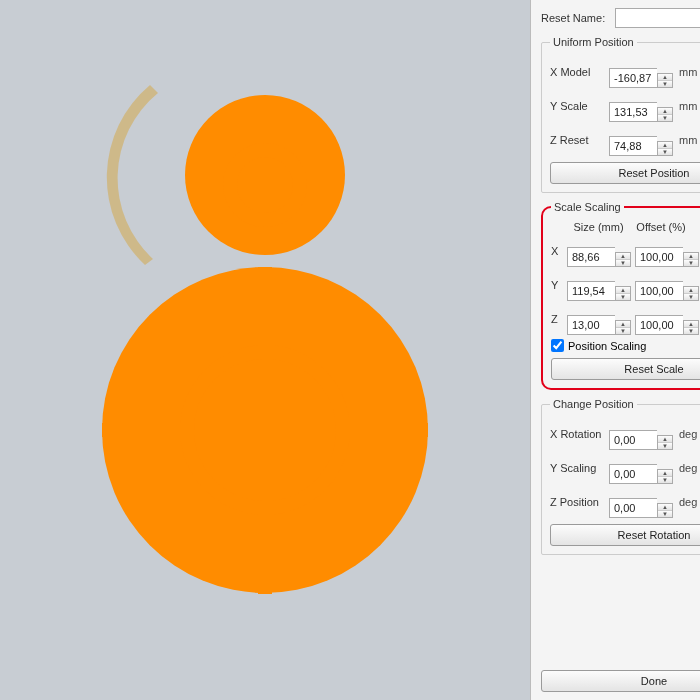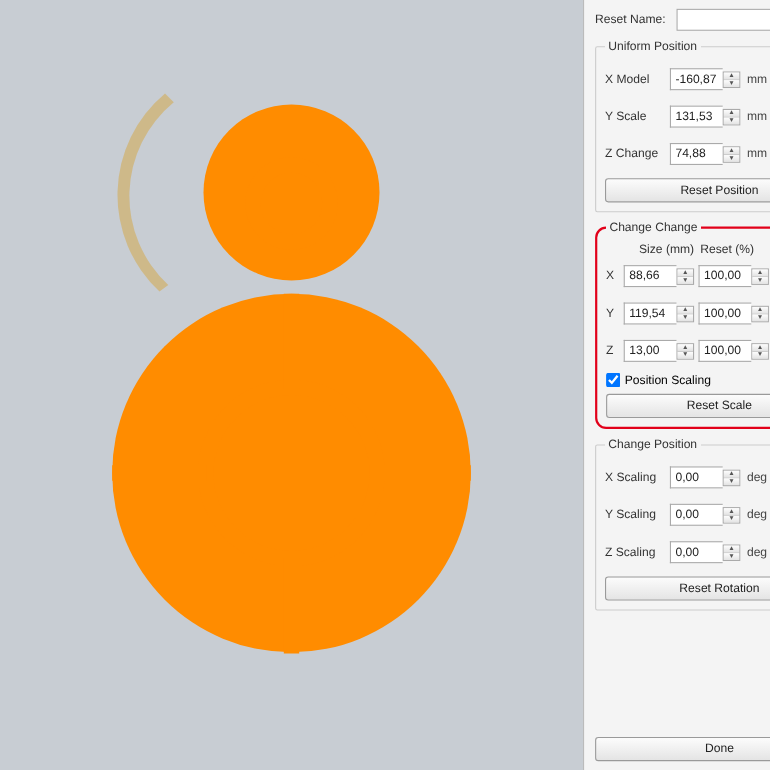--- a/index.html
+++ b/index.html
@@ -15,23 +15,23 @@
 .model{position:absolute;inset:0}
 .panel{flex:1;background:#f4f4f4;border-left:1px solid #bbb;padding:8px 10px 8px 10px;display:flex;flex-direction:column;gap:0}
 fieldset{border:1px solid #ccc;border-radius:2px;margin-bottom:8px;padding:6px 8px 8px 8px;background:#f4f4f4}
 fieldset.hl{border:2px solid #e2001a;border-radius:10px}
 legend{padding:0 3px;color:#333}
 .row{display:flex;align-items:center;gap:4px;margin:2px 0}
 .lbl{flex:0 0 55px;color:#333}
 .lbl2{flex:0 0 12px;color:#333}
 .hdr{display:flex;margin:2px 0 2px 0}
 .hdr .a{flex:0 0 15px}
-.hdr .b{flex:0 0 65px;text-align:right;color:#333}
+.hdr .b{flex:0 0 65px;text-align:center;color:#333}
 .hdr .c{flex:0 0 60px;text-align:center;color:#333}
-.spin{display:flex;align-items:center;height:32px}
+.spin{display:flex;align-items:flex-end;height:32px}
 .spin input{width:48px;height:20px;border:1px solid #aaa;border-right:none;padding:0 4px;text-align:left;background:#fff;color:#222}
 .spin .btns{display:flex;flex-direction:column;width:16px;border:1px solid #aaa}
 .spin .btns span{flex:1;display:flex;align-items:center;justify-content:center;font-size:6px;background:linear-gradient(#fdfdfd,#e3e3e3);color:#555;line-height:1;cursor:pointer}
 .spin .btns span:first-child{border-bottom:1px solid #ccc}
 .unit{color:#444;margin-left:2px}
 .btn{width:100%;height:22px;border:1px solid #9a9a9a;border-radius:3px;background:linear-gradient(#fcfcfc,#e4e4e4);color:#222;margin-top:4px;cursor:pointer}
 .chk{display:flex;align-items:center;gap:4px;margin:4px 0 2px 0}
 .chk input{width:13px;height:13px}
 .topfield{display:flex;align-items:center;gap:6px;margin-bottom:8px}
 .topfield .lbl{flex:0 0 68px}
@@ -121,39 +121,39 @@
       <span class="spin">
           <input value="131,53" style="">
           <span class="btns">
             <span>▲</span>
             <span>▼</span>
           </span>
         </span>
       <span class="unit">mm</span>
       </div>
     <div class="row">
-        <span class="lbl">Z Change</span>
+        <span class="lbl">Z Reset</span>
       <span class="spin">
           <input value="74,88" style="">
           <span class="btns">
             <span>▲</span>
             <span>▼</span>
           </span>
         </span>
       <span class="unit">mm</span>
       </div>
     <button class="btn">Reset Position</button>
   </fieldset>
 
   <fieldset class="hl">
-    <legend>Change Change</legend>
+    <legend>Scale Scaling</legend>
     <div class="hdr">
         <span class="a"></span>
         <span class="b">Size (mm)</span>
-        <span class="c">Reset (%)</span>
+        <span class="c">Offset (%)</span>
       </div>
     <div class="row">
         <span class="lbl2">X</span>
       <span class="spin">
           <input value="88,66" style="">
           <span class="btns">
             <span>▲</span>
             <span>▼</span>
           </span>
         </span>
@@ -202,21 +202,21 @@
     <label class="chk">
         <input type="checkbox" checked="" style="">
         <span>Position Scaling</span>
       </label>
     <button class="btn">Reset Scale</button>
   </fieldset>
 
   <fieldset>
     <legend>Change Position</legend>
     <div class="row">
-        <span class="lbl">X Scaling</span>
+        <span class="lbl">X Rotation</span>
       <span class="spin">
           <input value="0,00" style="">
           <span class="btns">
             <span>▲</span>
             <span>▼</span>
           </span>
         </span>
       <span class="unit">deg</span>
       </div>
     <div class="row">
@@ -224,21 +224,21 @@
       <span class="spin">
           <input value="0,00" style="">
           <span class="btns">
             <span>▲</span>
             <span>▼</span>
           </span>
         </span>
       <span class="unit">deg</span>
       </div>
     <div class="row">
-        <span class="lbl">Z Scaling</span>
+        <span class="lbl">Z Position</span>
       <span class="spin">
           <input value="0,00" style="">
           <span class="btns">
             <span>▲</span>
             <span>▼</span>
           </span>
         </span>
       <span class="unit">deg</span>
       </div>
     <button class="btn">Reset Rotation</button>

